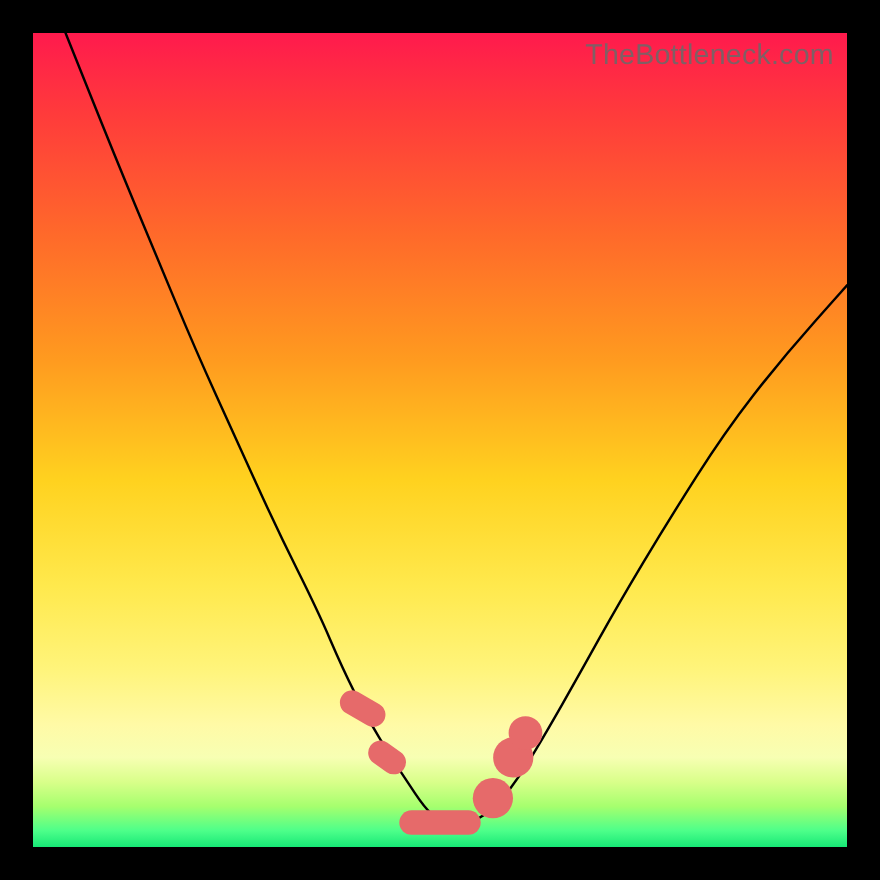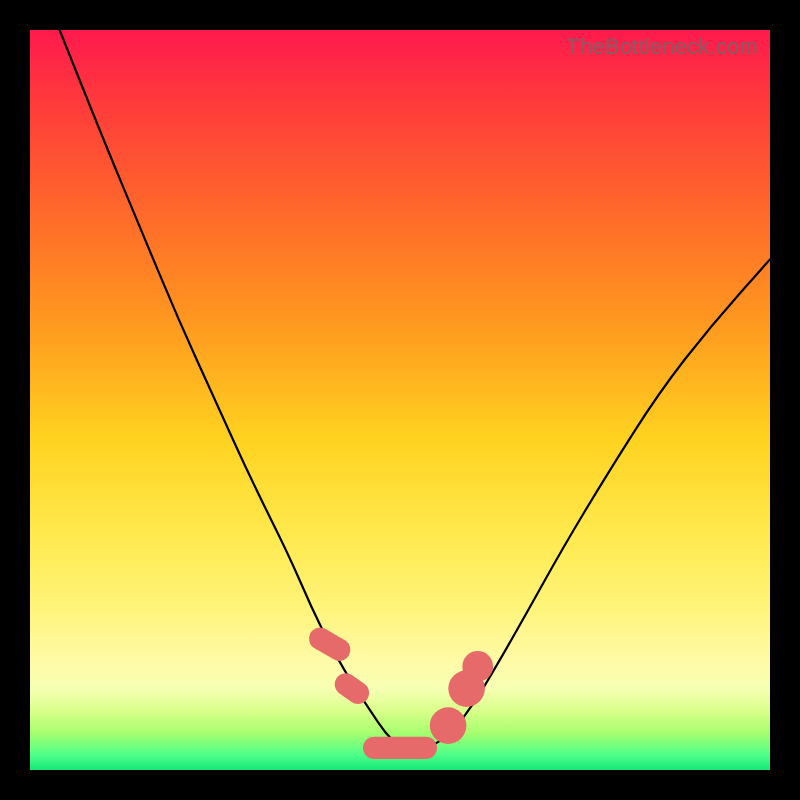--- a/index.html
+++ b/index.html
@@ -37,21 +37,21 @@
       #a6ff6e 95%,
       #4dff8a 98%,
       #17e876 100%
     );
   }
   .watermark {
     position: absolute;
     top: 4px;
     right: 12px;
     color: #6a6a6a;
-    font-size: 22px;
+    font-size: 26px;
     font-weight: 500;
     letter-spacing: 0.2px;
     opacity: 0.85;
   }
   svg.curve {
     position: absolute;
     left: 0;
     top: 0;
     width: 740px;
     height: 740px;

